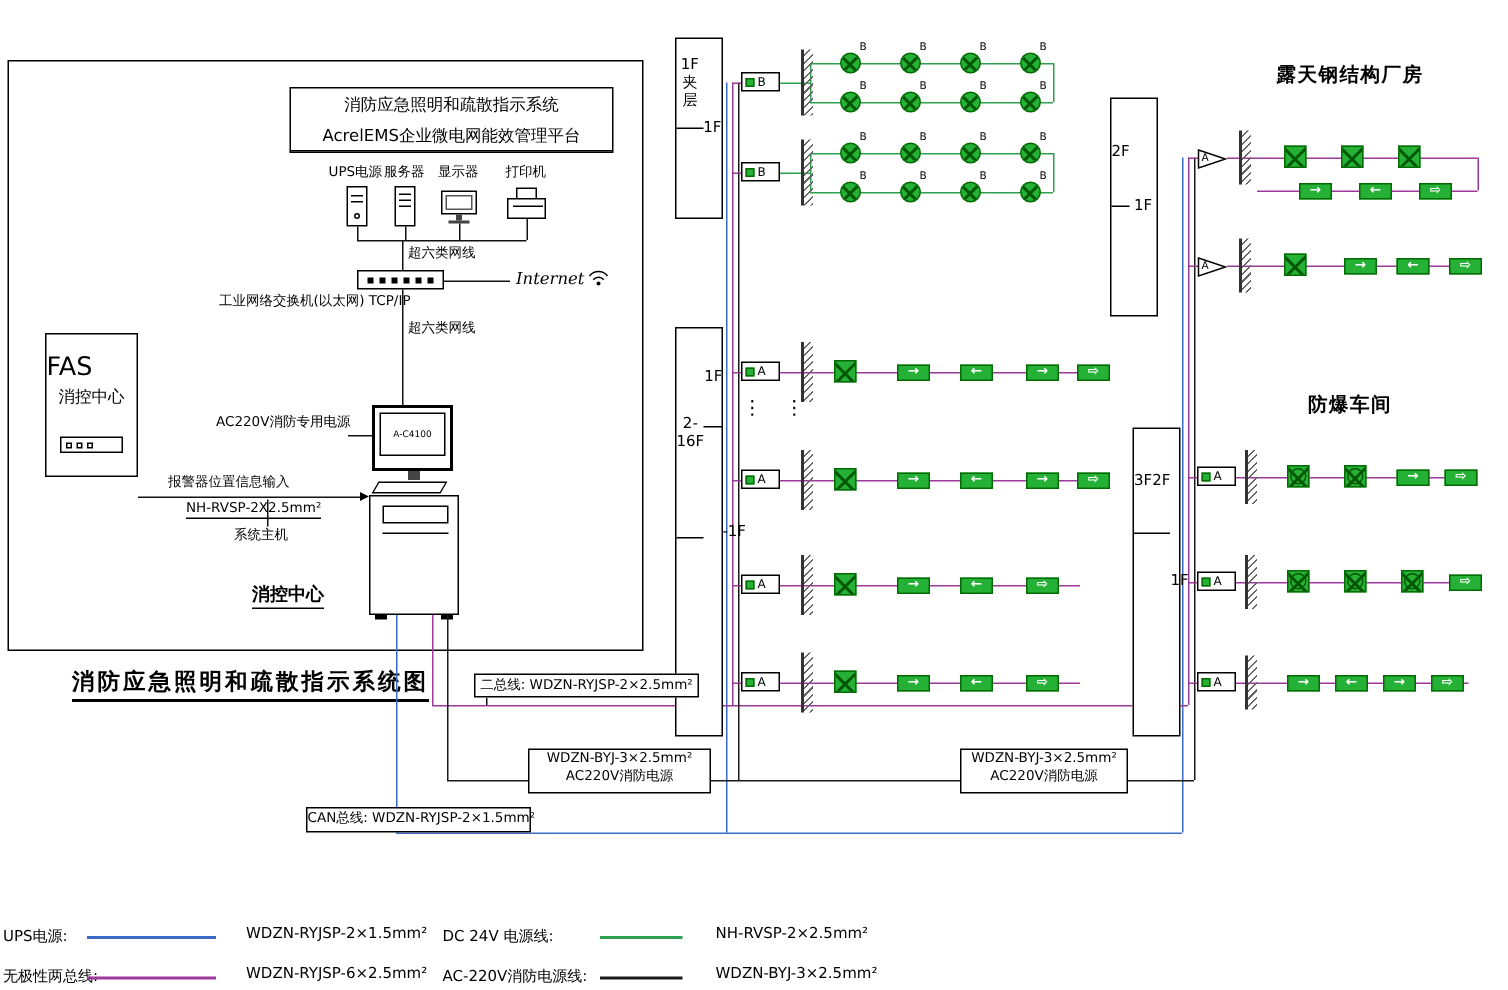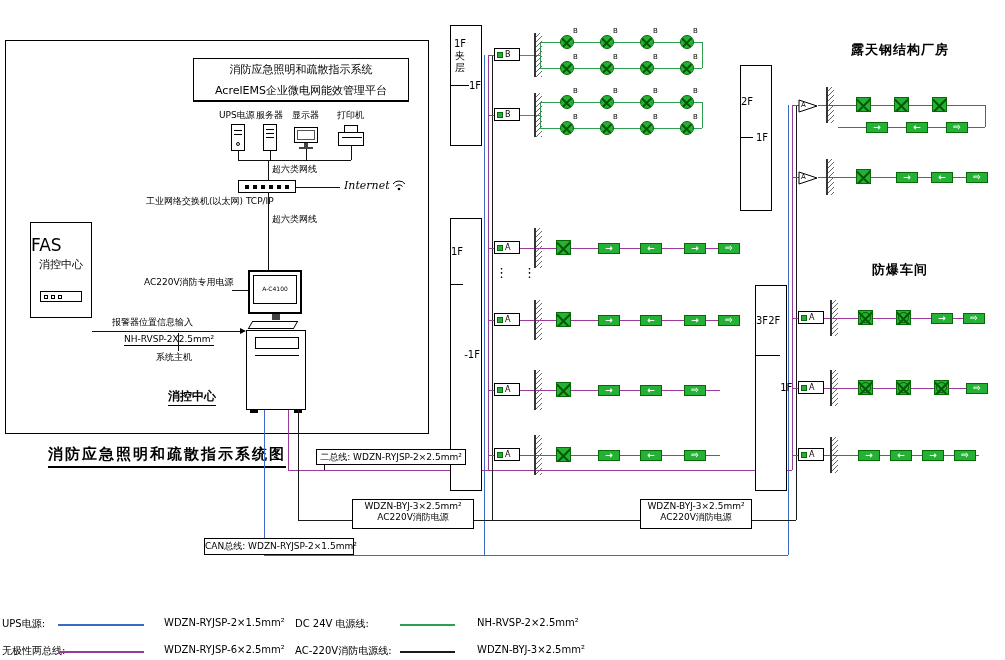--- a/index.html
+++ b/index.html
@@ -261,20 +261,21 @@
   <span class="devwrap" style="left:640px;top:121px">
       <span class="dev round x"></span>
       <span class="tag">B</span>
     </span>
   <span class="devwrap" style="left:680px;top:121px">
       <span class="dev round x"></span>
       <span class="tag">B</span>
     </span>
 
   <div class="floor-col" style="left:450px;top:218px;width:32px;height:273px">
+    <div class="floor" style="height:140px">2-16F</div>
     <div class="floor" style="height:66px">1F</div>
     <div class="floor" style="flex:1">-1F</div>
   </div>
   <div class="hl purple" style="left:520px;top:248px;width:215px"></div>
   <div class="hl purple" style="left:520px;top:320px;width:215px"></div>
   <div class="hl purple" style="left:520px;top:390px;width:200px"></div>
   <div class="hl purple" style="left:520px;top:455px;width:200px"></div>
   <span class="dots" style="left:495px;top:266px">⋮</span>
   <span class="dots" style="left:523px;top:266px">⋮</span>
   <div class="hatch" style="left:534px;top:228px;height:40px"></div>

